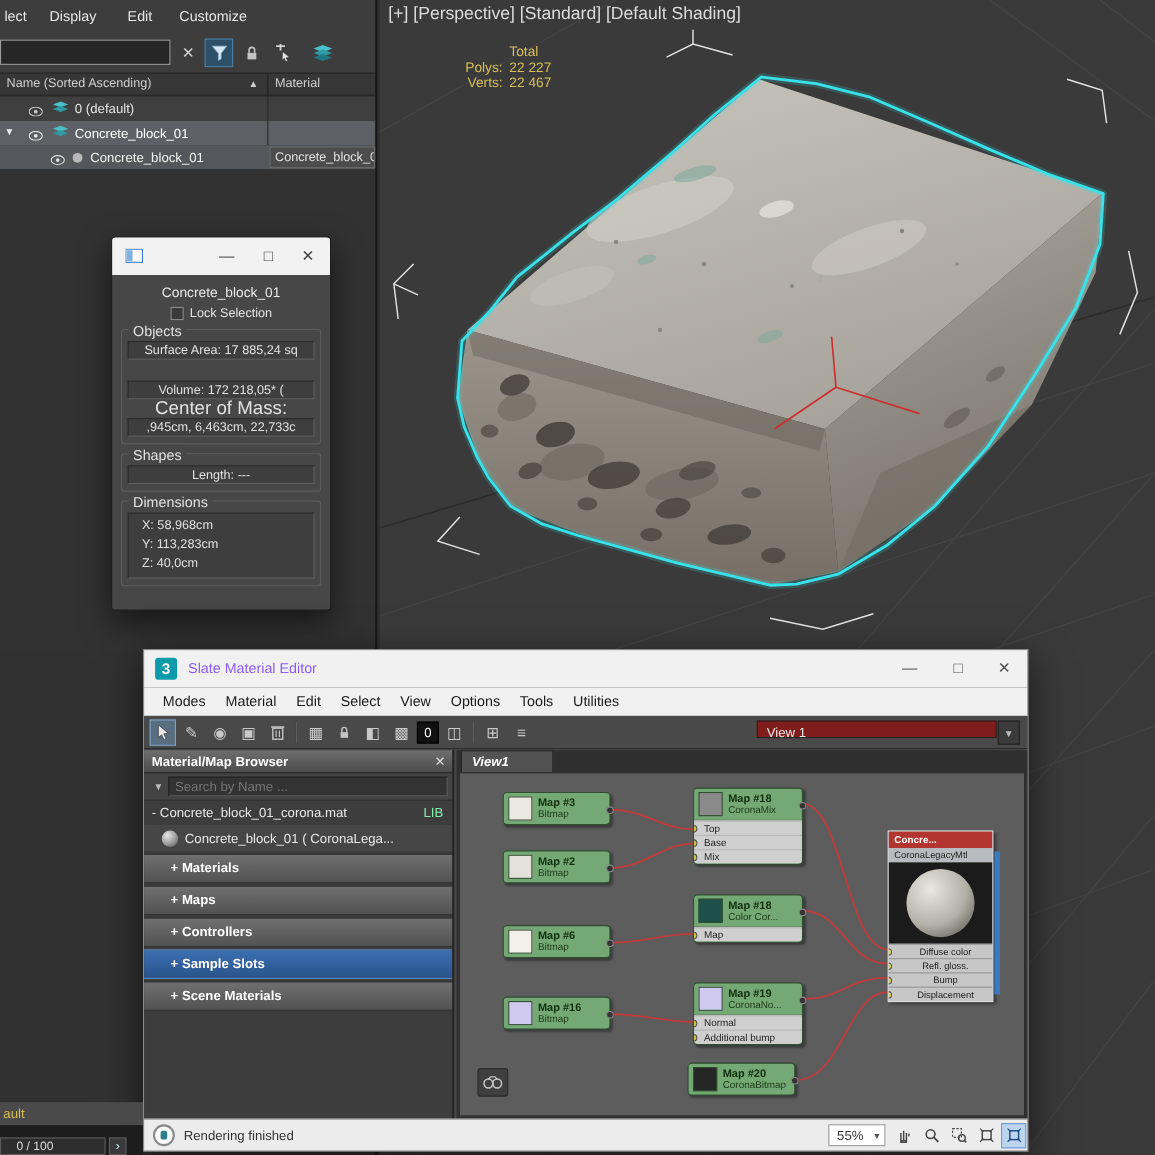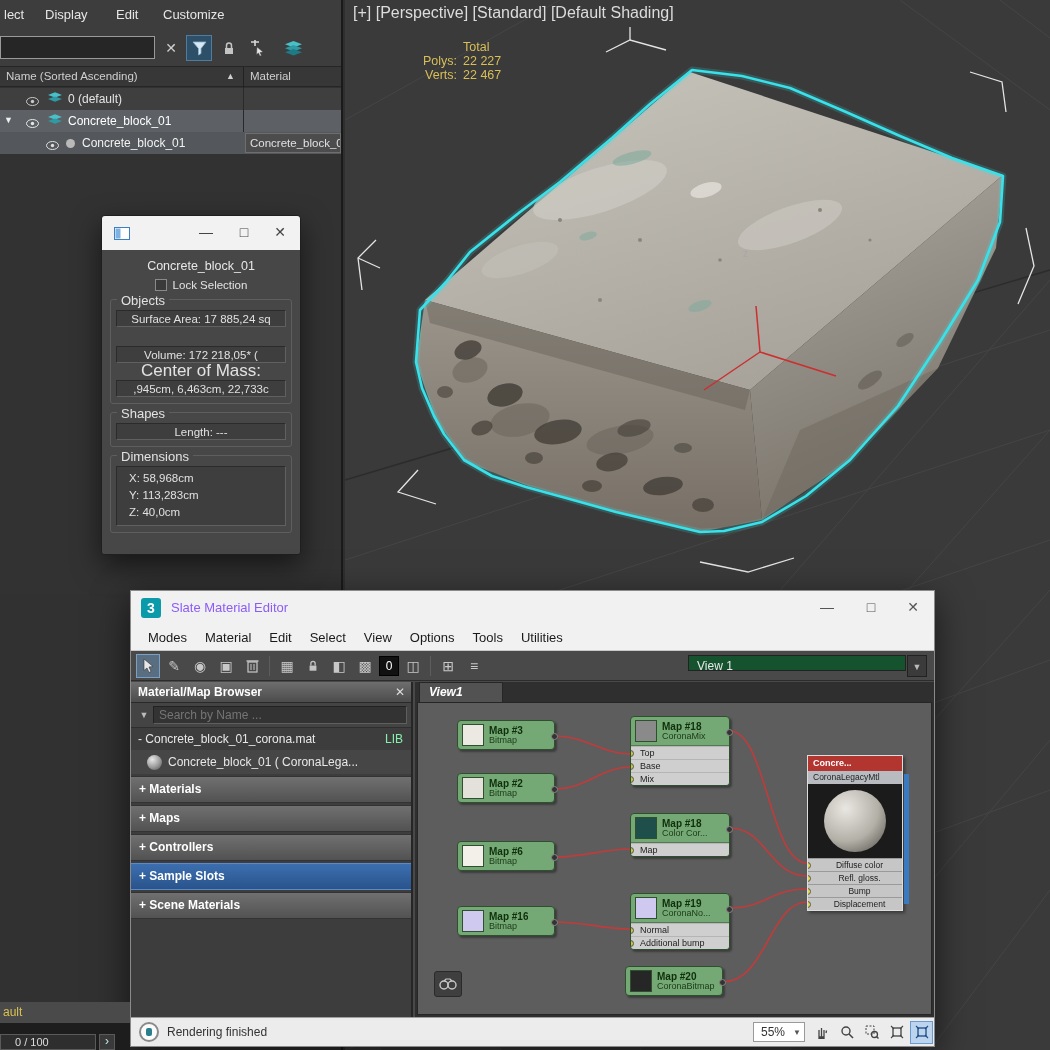--- a/index.html
+++ b/index.html
@@ -40,32 +40,32 @@
   #sl-title .logo { position:absolute; left:10px; top:7px; width:20px; height:20px; background:#0b9aa9; border-radius:3px; color:#fff; font-weight:bold; font-size:14px; text-align:center; line-height:20px; }
   #sl-title .ttl { position:absolute; left:40px; top:9px; color:#8b5cf6; font-size:13px; }
   #sl-title .wbtn { position:absolute; top:8px; color:#555; font-size:14px; width:22px; text-align:center; }
   #sl-menubar { height:26px; background:#f1f1f1; border-bottom:1px solid #c9c9c9; font-size:13px; color:#1a1a1a; display:flex; align-items:center; padding-left:8px; }
   #sl-menubar span { padding:0 9px; }
   #sl-toolbar { height:30px; background:#494949; border-bottom:1px solid #2c2c2c; display:flex; align-items:center; padding-left:4px; position:relative; }
   .tbi { width:24px; height:24px; margin:0 1px; display:flex; align-items:center; justify-content:center; color:#c8c8c8; font-size:14px; }
   .tbi.hl { background:#5a6e82; border:1px solid #7aa0c4; }
   .tbi.badge0 { background:#111; color:#fff; font-size:12px; width:20px; height:20px; border:1px solid #000; }
   .tbsep { width:1px; height:20px; background:#2e2e2e; margin:0 4px; border-right:1px solid #5d5d5d; }
-  .viewsel { position:absolute; right:28px; top:4px; width:218px; height:16px; background:#14532d; border:1px solid #222; color:#e8e8e8; font-size:12px; line-height:20px; padding-left:8px; }
+  .viewsel { position:absolute; right:28px; top:4px; width:218px; height:16px; background:#7f1d1d; border:1px solid #222; color:#e8e8e8; font-size:12px; line-height:20px; padding-left:8px; }
   .vsarrow { position:absolute; right:-22px; top:-1px; width:20px; height:22px; background:#3b3b3b; border:1px solid #222; color:#bbb; font-size:9px; text-align:center; line-height:22px; }
   #sl-content { position:absolute; left:0; top:91px; width:803px; height:335px; }
   
   #browser { position:absolute; left:0; top:0; width:282px; height:335px; background:#3d3d3d; border-right:2px solid #262626; }
   #br-title { height:21px; background:linear-gradient(#6e6e6e,#4c4c4c); color:#fff; font-size:12px; font-weight:bold; line-height:21px; padding-left:7px; position:relative; border-bottom:1px solid #2a2a2a; }
   #br-title .x { position:absolute; right:6px; top:0; font-weight:normal; color:#ddd; }
   #br-search { height:25px; background:#444; display:flex; align-items:center; padding:0 4px; border-bottom:1px solid #2e2e2e; }
   #br-search .dd { width:18px; color:#bbb; font-size:9px; text-align:center; }
   #br-search input { flex:1; height:18px; background:#333; border:1px solid #222; border-bottom-color:#5f5f5f; border-right-color:#5f5f5f; color:#bdbdbd; font-size:12px; padding:0 5px; font-family:"Liberation Sans",sans-serif; }
   .br-row { height:22px; color:#e8e8e8; font-size:12px; display:flex; align-items:center; padding:0 7px; position:relative; }
-  .br-grp { height:27px; margin-top:2px; background:linear-gradient(#707070,#525252); border:1px solid #333; border-left:none; border-right:none; color:#fff; font-weight:bold; font-size:12px; line-height:25px; padding-left:8px; }
+  .br-grp { height:27px; margin-top:2px; background:linear-gradient(#707070,#525252); border:1px solid #333; border-left:none; border-right:none; color:#fff; font-weight:bold; font-size:12px; line-height:25px; padding-left:24px; }
   .br-grp.sel { background:linear-gradient(#3c6fb0,#29538b); border-color:#5a8ac8; }
   .ball { width:15px; height:15px; border-radius:50%; background:radial-gradient(circle at 35% 30%, #e8e8e8, #9a9a9a 55%, #4c4c4c); margin-right:6px; }
   
   #nodearea { position:absolute; left:284px; top:0; width:519px; height:335px; background:#2f2f2f; }
   #viewtab { position:absolute; left:4px; top:0; width:84px; height:20px; background:#525252; border:1px solid #262626; border-bottom:none; color:#fff; font-size:12px; font-style:italic; font-weight:bold; line-height:19px; padding-left:9px; }
   #canvas { position:absolute; left:2px; top:20px; width:515px; height:313px; background:#5d5d5d; border:1px solid #262626; overflow:hidden; }
   .node { position:absolute; width:98px; border-radius:4px; background:#74a874; border:1px solid #2f4f2f; box-shadow:2px 2px 2px rgba(0,0,0,.35); }
   .nhead { display:flex; align-items:center; padding:3px 4px; }
   .thumb { width:22px; height:22px; border:1px solid #2f4f2f; margin-right:5px; flex:none; }
   .ntt { line-height:1.1; overflow:hidden; }

